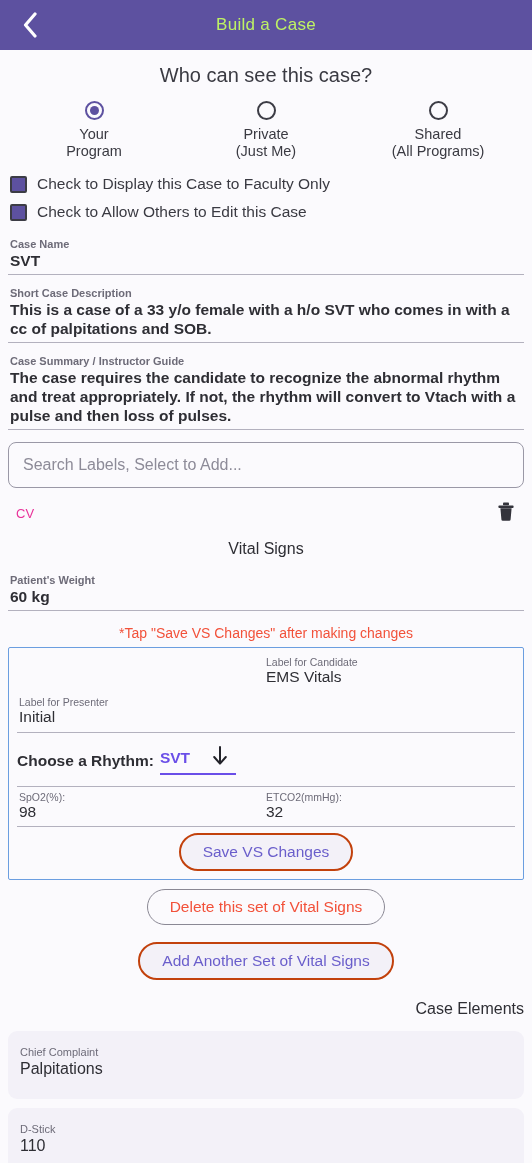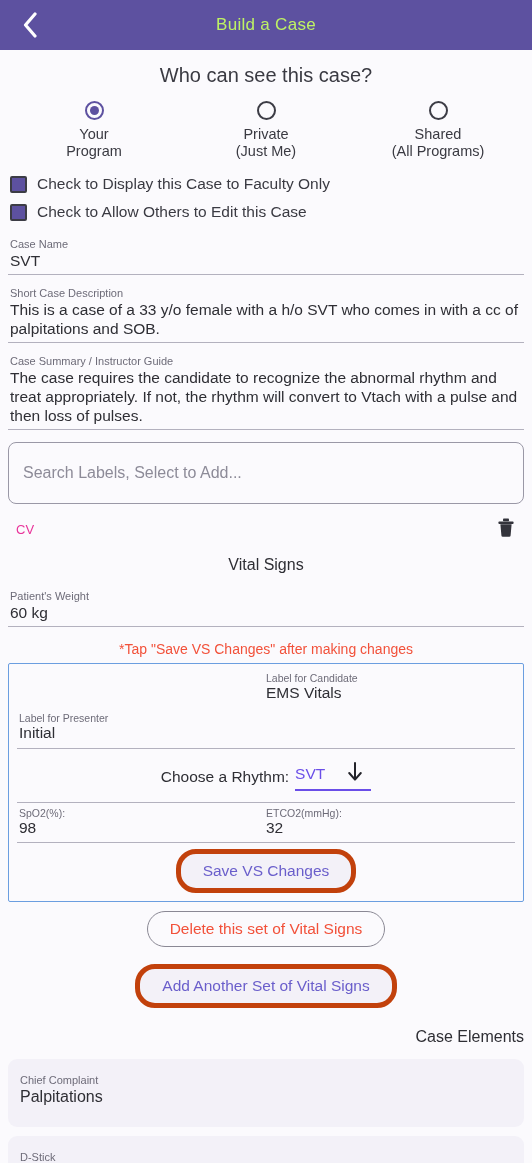--- a/index.html
+++ b/index.html
@@ -101,36 +101,37 @@
     flex: 0 0 auto;
     margin-right: 10px;
   }
   .check-label { font-size: 15.5px; color: #3a3a42; }
 
   
   .field {
     padding: 6px 2px 4px;
     border-bottom: 1.5px solid #b3b1be;
     margin-top: 6px;
+    font-weight: bold;
   }
   .field-label {
     font-size: 11px;
     color: #6d6b78;
     line-height: 13px;
   }
   .field-value {
     font-size: 15.5px;
     line-height: 19px;
     color: #2e2e34;
   }
 
   
   .search-box {
     margin: 12px 0 0;
-    height: 62px;
+    height: 46px;
     border: 1px solid #9a98a6;
     border-radius: 8px;
     display: flex;
     align-items: center;
     padding: 0 14px;
     background: #fbfafd;
     cursor: text;
   }
   .search-box input {
     border: 0;
@@ -179,22 +180,22 @@
     display: flex;
     padding: 8px 2px 6px;
     border-bottom: 1.5px solid #b3b1be;
   }
   .vs-names > div { flex: 1; }
   .vs-names > div:first-child { flex: 0 0 50%; margin-top: 40px; }
 
   .rhythm-row {
     display: flex;
     align-items: center;
-    justify-content: center;
     padding: 13px 0 11px;
+    font-weight: bold;
   }
   .rhythm-label { font-size: 15.5px; color: #2e2e34; margin-right: 6px; }
   .rhythm-select {
     display: flex;
     align-items: center;
     border-bottom: 2px solid #6a4ee8;
     padding-bottom: 3px;
     cursor: pointer;
   }
   .rhythm-value { font-size: 15.5px; color: #6a4ee8; }
@@ -228,21 +229,21 @@
     font-size: 15.5px;
     padding: 8px 22px;
     cursor: pointer;
     display: inline-block;
     text-align: center;
     font-family: inherit;
   }
   .pill-filled {
     background: #f3f1f8;
     color: #6a5ecb;
-    border: 5px solid #c2410c;
+    border: 2px solid #c2410c;
   }
   .pill-outline-red {
     background: transparent;
     color: #f2513a;
     border: 1px solid #8a8894;
   }
   .btn-center { display: flex; justify-content: center; }
   .gap-a { padding: 9px 0 0; }
   .gap-b { padding: 17px 0 0; }
 

